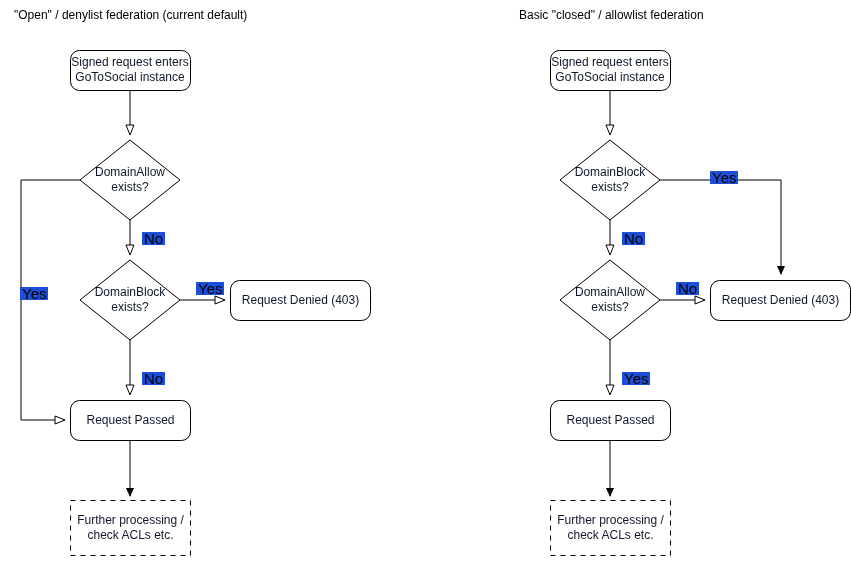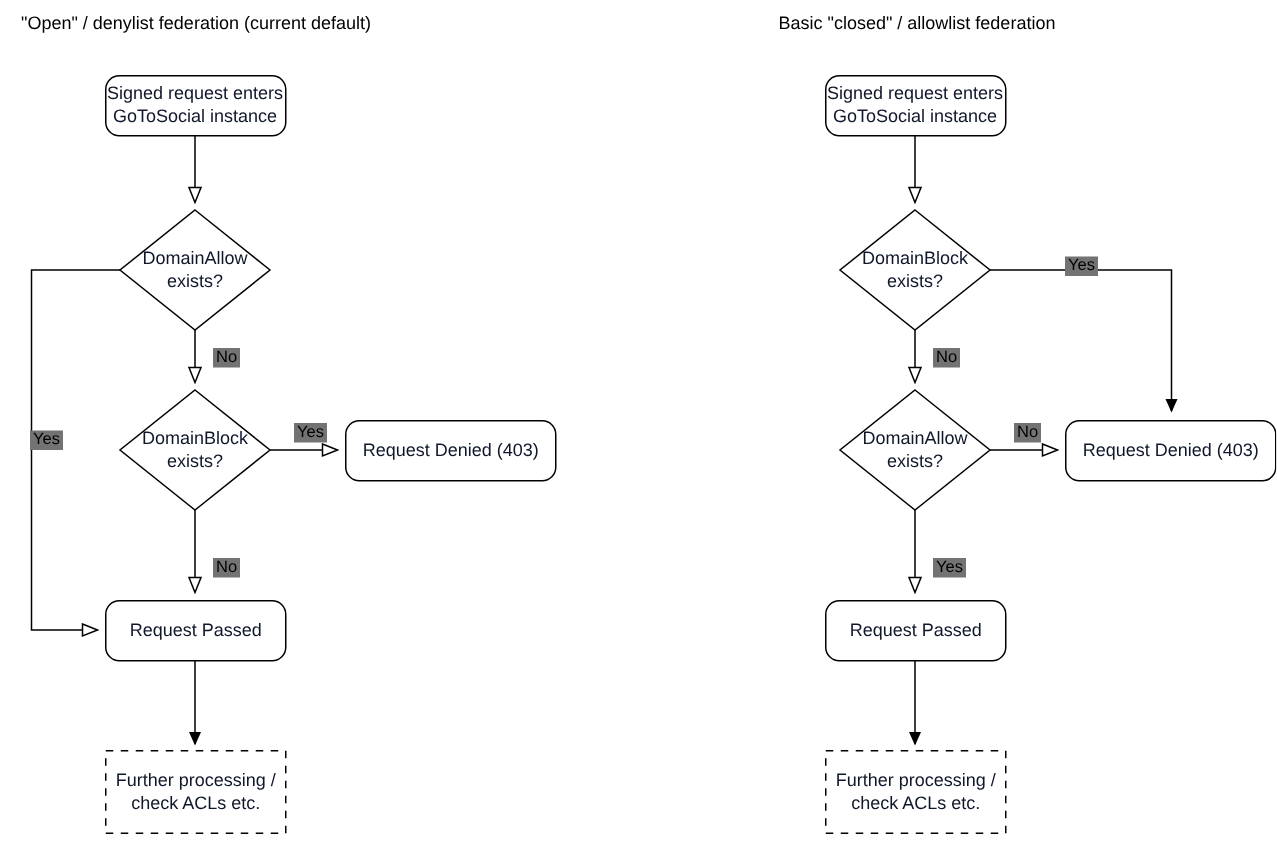--- a/index.html
+++ b/index.html
@@ -17,23 +17,23 @@
   }
   .title {
     position: absolute;
     font-size: 12px;
     color: #000000;
     white-space: nowrap;
     line-height: 14px;
   }
   .edge-label {
     position: absolute;
-    font-size: 11px;
+    font-size: 15px;
     color: #000000;
-    background: #737373;
+    background: #1d4ed8;
     padding: 0 2px;
     white-space: nowrap;
     line-height: 13px;
   }
   .node-text {
     position: absolute;
     font-size: 12px;
     color: #0f172a;
     text-align: center;
     line-height: 15px;

